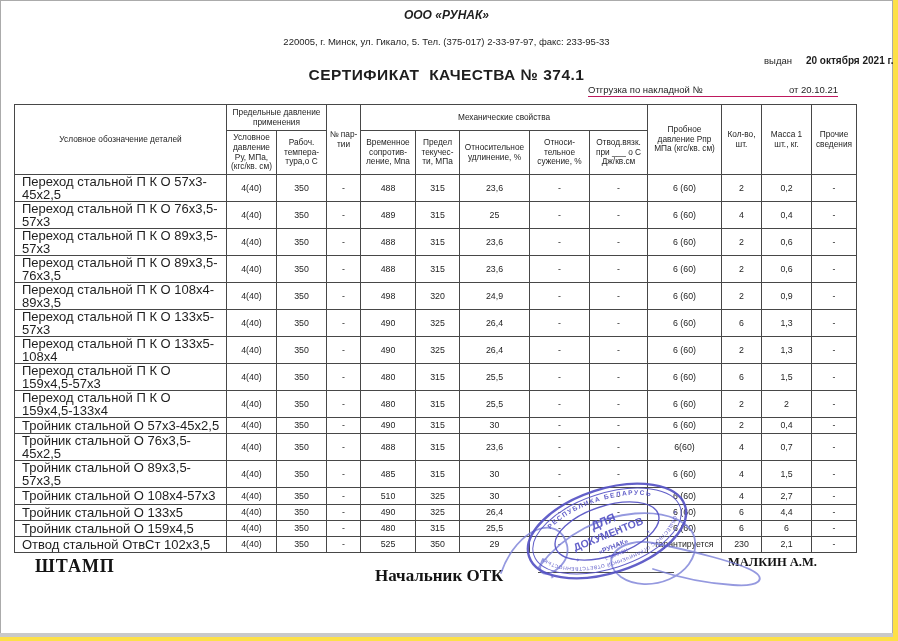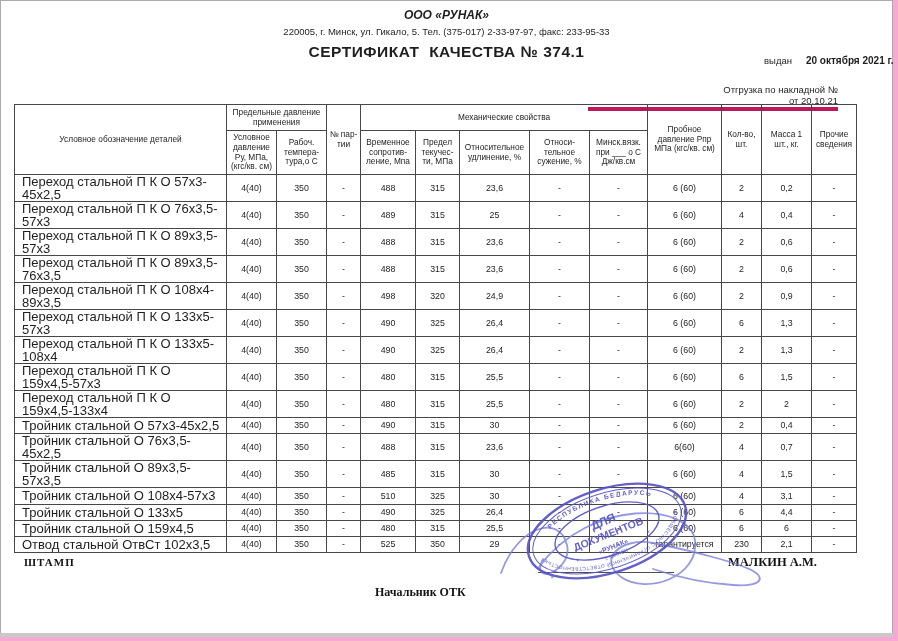--- a/index.html
+++ b/index.html
@@ -1,31 +1,31 @@
 <!DOCTYPE html>
 <html><head>
 <meta charset="utf-8">
 <style>
   html,body{margin:0;padding:0;background:#fdfdfd;}
-  .canvas{position:relative;width:898px;height:641px;background:#f9a8d4;overflow:hidden;
+  .canvas{position:relative;width:898px;height:641px;background:#fde047;overflow:hidden;
           font-family:"Liberation Sans",sans-serif;color:#1e1e1e;}
   .page{position:absolute;left:0;top:0;width:891px;height:632px;background:#fff;
         border:1px solid #ababab;}
   .page-bottom-shadow{position:absolute;left:0;top:633px;width:893px;height:4px;background:#c9c9c9;}
 
   
   .doc-header{position:absolute;left:0;top:8px;width:893px;text-align:center;}
   .company{font-weight:bold;font-style:italic;font-size:12px;}
-  .address{font-size:9.5px;margin-top:4px;}
-  .cert-title{font-weight:bold;font-size:15.5px;margin-top:6px;white-space:pre;letter-spacing:.5px;}
+  .address{font-size:9.5px;margin-top:14px;}
+  .cert-title{font-weight:bold;font-size:15.5px;margin-top:19px;white-space:pre;letter-spacing:.5px;}
   .issued-line{position:absolute;left:728px;top:55px;font-size:9.5px;white-space:nowrap;margin-left:36px;}
   .issued-date{font-weight:bold;font-size:10px;margin-left:14px;}
   .shipment-line{position:absolute;left:588px;top:84px;width:250px;display:flex;
                  justify-content:space-between;align-items:flex-end;font-size:9.5px;
-                 border-bottom:4px solid #be185d;padding-bottom:1px;flex-direction:column;}
+                 border-bottom:1px solid #be185d;padding-bottom:1px;}
 
   
   table.cert{position:absolute;left:14px;top:104px;width:842px;border-collapse:collapse;
              table-layout:fixed;}
   table.cert th,table.cert td{border:1px solid #474747;font-weight:normal;
              text-align:center;vertical-align:middle;padding:0 2px;overflow:hidden;}
   table.cert th{font-size:8.3px;line-height:1.2;}
   th.big{font-size:9px;}
   tr.hrow1{height:26px;}
   tr.hrow2{height:44px;}
@@ -34,22 +34,22 @@
 
   
   .gost-block{position:absolute;left:55px;top:427px;font-family:"Liberation Serif",serif;
               font-style:italic;font-size:10.5px;color:#2a2a2a;}
   .gost-row{margin-bottom:3px;}
   .gost-row.gap{margin-top:13px;}
   .gost-name{display:inline-block;width:172px;}
 
   
   .serif-bold{font-family:"Liberation Serif",serif;font-weight:bold;color:#141414;}
-  .stamp-label{position:absolute;left:24px;top:556px;font-size:11px;letter-spacing:1px;}
-  .chief-label{position:absolute;left:375px;top:585px;font-size:12px;}
+  .stamp-label{position:absolute;left:35px;top:556px;font-size:18px;letter-spacing:1px;}
+  .chief-label{position:absolute;left:375px;top:566px;font-size:17px;}
   .chief-name{position:absolute;left:728px;top:555px;font-size:12.5px;}
   .sig-line{position:absolute;left:538px;top:560px;width:136px;height:12px;
             border-bottom:1.5px solid #4f4f4f;}
 
   .otk-stamp{position:absolute;left:154px;top:536px;width:92px;height:44px;
              border:3.5px solid var(--stamp-blue,#3b4cc0);display:flex;align-items:center;
              justify-content:center;}
   .otk-stamp span{color:var(--stamp-blue,#3b4cc0);font-weight:bold;font-size:29px;
              letter-spacing:5px;padding-left:4px;line-height:1;}
 
@@ -103,21 +103,21 @@
         <th rowspan="2">Масса 1 шт., кг.</th>
         <th rowspan="2">Прочие сведения</th>
       </tr>
       <tr class="hrow2">
         <th>Условное давление Ру, МПа, (кгс/кв. см)</th>
         <th>Рабоч. темпера-тура,о С</th>
         <th>Временное сопротив-ление, Мпа</th>
         <th>Предел текучес-ти, МПа</th>
         <th>Относительное удлинение, %</th>
         <th>Относи-тельное сужение, %</th>
-        <th>Минск.вязк. при ___ о С Дж/кв.см</th>
+        <th>Отвод.вязк. при ___ о С Дж/кв.см</th>
       </tr>
     </thead>
     <tbody>
         <tr>
           <td class="cell-left">Переход стальной П К О 57х3-45х2,5</td>
           <td>4(40)</td>
           <td>350</td>
           <td>-</td>
           <td>488</td>
           <td>315</td>
@@ -299,21 +299,21 @@
           <td>4(40)</td>
           <td>350</td>
           <td>-</td>
           <td>510</td>
           <td>325</td>
           <td>30</td>
           <td>-</td>
           <td>-</td>
           <td>6 (60)</td>
           <td>4</td>
-          <td>3,1</td>
+          <td>2,7</td>
           <td>-</td>
         </tr>
         <tr>
           <td class="cell-left">Тройник стальной О 133х5</td>
           <td>4(40)</td>
           <td>350</td>
           <td>-</td>
           <td>490</td>
           <td>325</td>
           <td>26,4</td>

